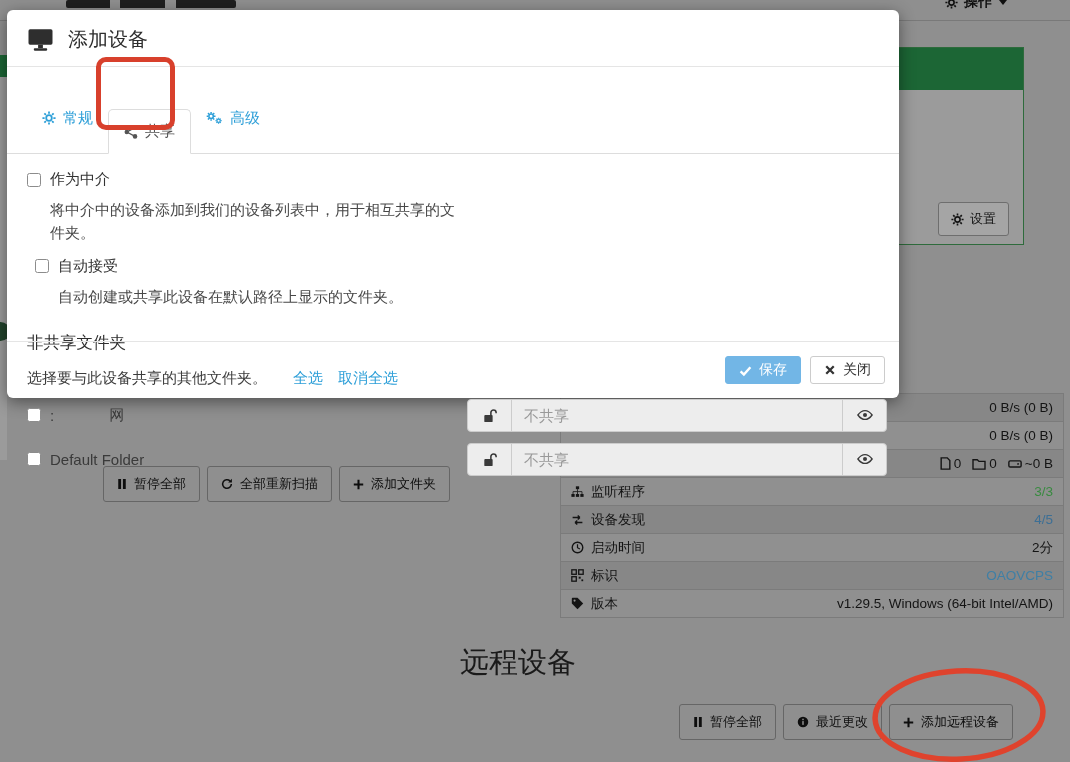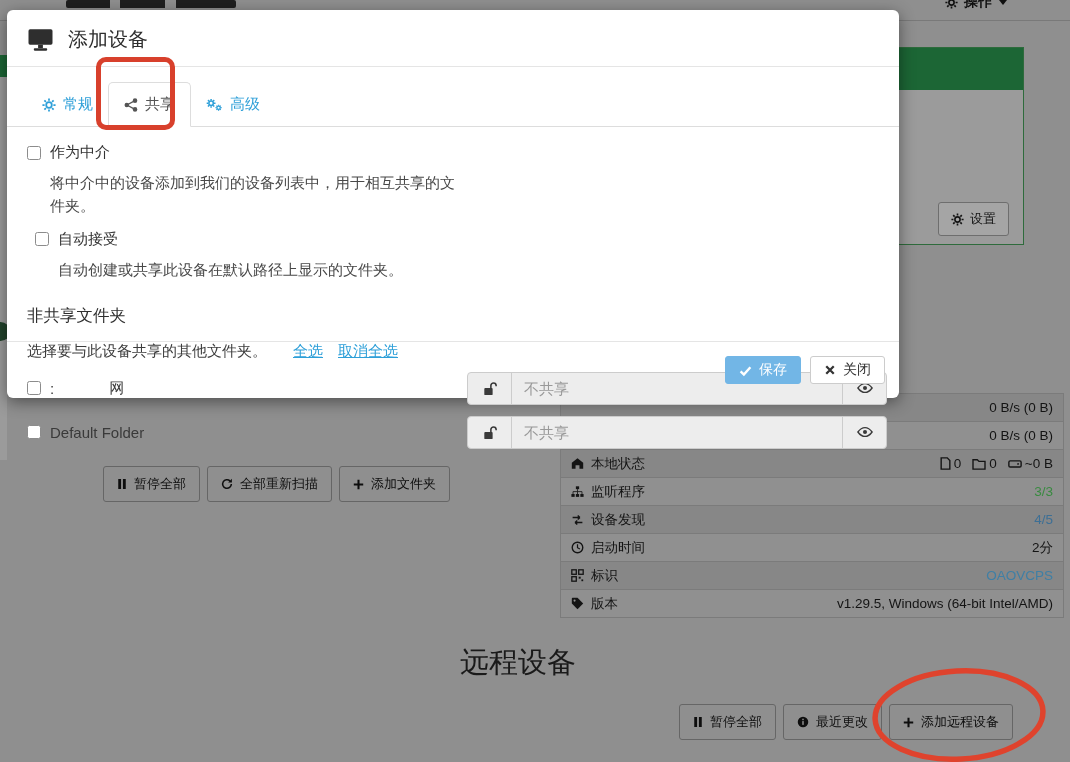--- a/index.html
+++ b/index.html
@@ -43,31 +43,31 @@
   .remote-actions { position:absolute; right:57px; top:704px; display:flex; gap:7px; }
   .remote-heading { position:absolute; left:460px; top:643px; font-size:29px; color:#1a1a1a; }
 
   
   .modal { position:absolute; left:7px; top:10px; width:892px; height:388px; background:#fff; border-radius:6px;
     box-shadow:0 4px 16px rgba(0,0,0,.45); color:#333; z-index:40; }
   .m-header { display:flex; align-items:center; gap:14px; padding:16px 20px 13px; border-bottom:1px solid #e5e5e5; font-size:20px; color:#2e2e2e; }
   .m-tabs { display:flex; padding:15px 20px 0; border-bottom:1px solid #ddd; }
   .tab { display:flex; align-items:center; gap:7px; padding:12px 15px; font-size:15px; margin-bottom:-1px; cursor:pointer; }
   .tab-link { color:#2d9fd8; }
-  .tab-active { color:#555; background:#fff; border:1px solid #ddd; border-bottom:1px solid #fff; border-radius:5px 5px 0 0; }
+  .tab-active { color:#555; background:#fff; border:1px solid #ddd; border-bottom:1px solid #fff; border-radius:5px 5px 0 0;margin-top:27px; }
   .m-body { padding:4px 12px 0 20px; }
   .cols { display:flex;flex-direction:column; }
   .col-left { width:452px; flex:none; }
   .col-right { flex:1; padding-left:8px; }
   .cb { width:14px; height:14px; border:1px solid #8c8c8c; border-radius:2.5px; background:#fff; flex:none; cursor:pointer; }
   .check-row { display:flex; align-items:center; gap:9px; font-size:15px; color:#333; margin-top:12px; }
   .help { margin:9px 0 0 23px; font-size:15px; color:#484848; line-height:1.55; max-width:405px; }
   .section-heading { margin-top:24px; font-size:16.5px; font-weight:normal; color:#2e2e2e; }
   .select-row { margin-top:15px; display:flex; align-items:center; font-size:15px; color:#3c3c3c; }
-  .m-link { color:#2d9fd8; text-decoration:underline; cursor:pointer; }
+  .m-link { color:#2d9fd8; cursor:pointer; }
   .m-link.first { margin-left:26px; }
   .m-link + .m-link { margin-left:15px; }
   .folder-row { display:flex; align-items:center; margin-top:11px; }
   .folder-left { flex:1; display:flex; align-items:center; gap:9px; font-size:15px; color:#3a3a3a; }
   .gapped { margin-left:46px; }
   .input-group { width:420px; height:33px; display:flex; border:1px solid #ccc; border-radius:4px; background:#ededed; overflow:hidden; }
   .ig-addon { width:44px; display:flex; align-items:center; justify-content:center; color:#3a3a3a; }
   .ig-addon.left  { border-right:1px solid #ccc; }
   .ig-addon.right { border-left:1px solid #ccc; }
   .ig-input { flex:1; border:none; background:#ededed; padding:11px 12px; font-size:15px; color:#555; outline:none; font-family:"Liberation Sans", sans-serif; }

